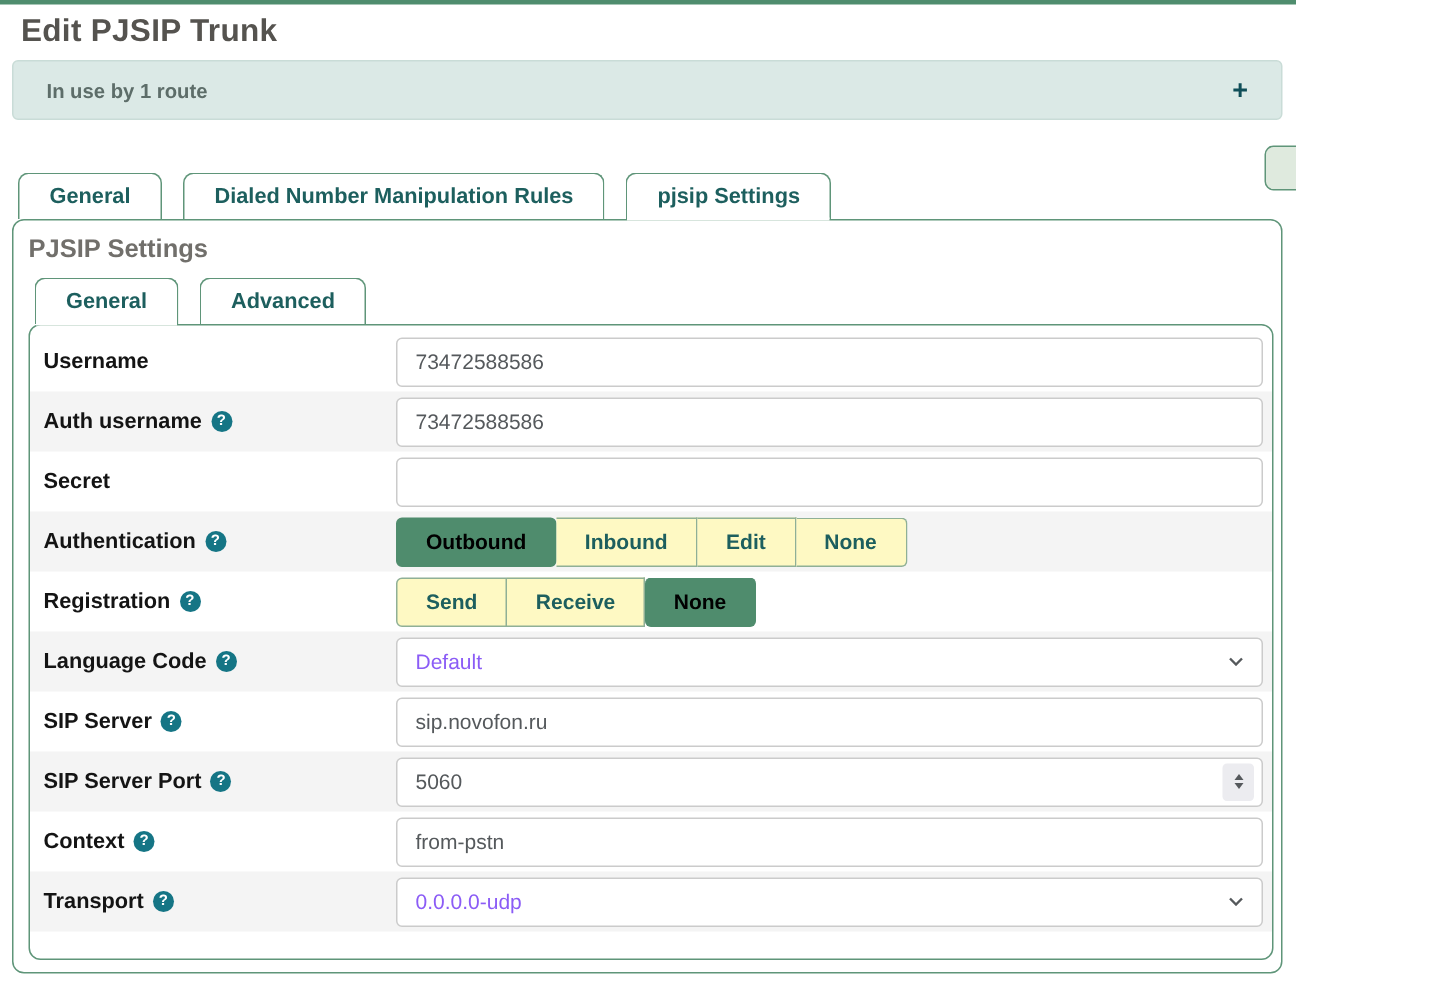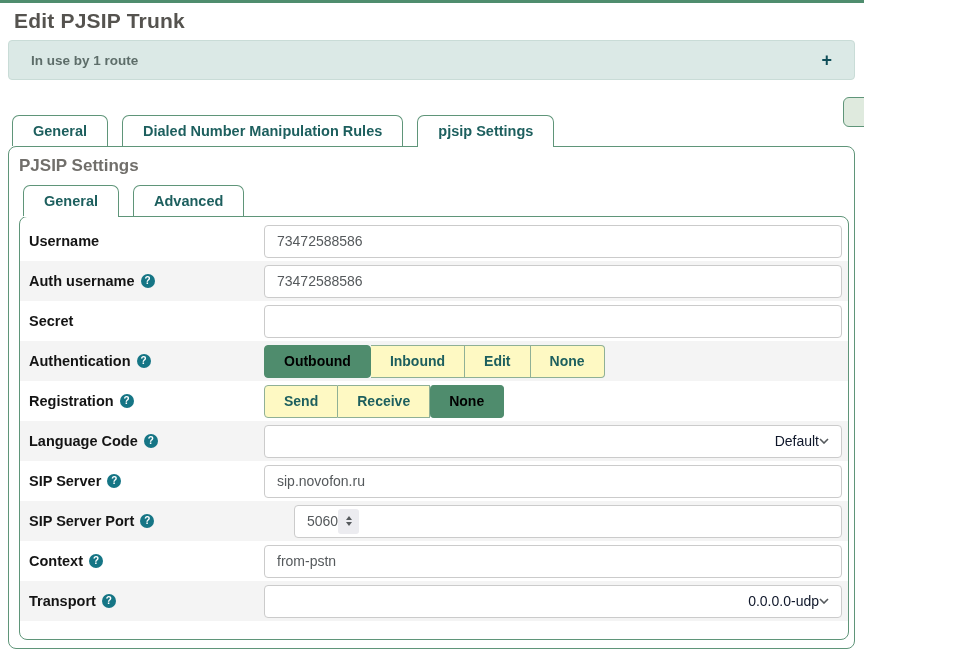--- a/index.html
+++ b/index.html
@@ -38,25 +38,25 @@
   .label-cell { width:235px; flex:0 0 235px; font-weight:bold; font-size:14.5px; color:#141414; display:flex; align-items:center; }
   .control-cell { flex:1; margin-right:6px; display:flex; align-items:center; }
 
   .help-icon { width:14px; height:14px; border-radius:50%; background:#157585; color:#fff; font-size:10px; font-weight:bold;
                display:inline-flex; align-items:center; justify-content:center; margin-left:6px; line-height:14px; }
 
   .text-input { width:100%; box-sizing:border-box; height:33px; border:1px solid #cbcbcb; border-radius:4px;
                 padding:0 12px; font-size:14px; color:#55595c; font-family:inherit; background:#fff; outline:none; }
 
   .select-box { width:100%; box-sizing:border-box; height:33px; border:1px solid #cbcbcb; border-radius:4px; background:#fff;
-                display:flex; align-items:center; justify-content:flex-end; padding:0 12px; font-size:14px; color:#0f172a; cursor:pointer; }
+                display:flex; align-items:center; justify-content:space-between; padding:0 12px; font-size:14px; color:#8b5cf6; cursor:pointer; }
   .chevron { width:10px; height:6px; display:inline-block; }
 
   .number-box { width:100%; box-sizing:border-box; height:33px; border:1px solid #cbcbcb; border-radius:4px; background:#fff;
-                display:flex; align-items:center; padding:0 5px 0 12px; font-size:14px; color:#55595c;margin-left:30px; }
+                display:flex; align-items:center; justify-content:space-between; padding:0 5px 0 12px; font-size:14px; color:#55595c; }
   .spinner { width:21px; height:25px; background:#ececf0; border-radius:3px; display:flex; flex-direction:column;
              align-items:center; justify-content:center; gap:2px; cursor:pointer; }
   .caret-up { width:0; height:0; border-left:3.5px solid transparent; border-right:3.5px solid transparent; border-bottom:4px solid #55595c; }
   .caret-down { width:0; height:0; border-left:3.5px solid transparent; border-right:3.5px solid transparent; border-top:4px solid #55595c; }
 
   .btn-group { display:inline-flex; }
   .seg-btn { height:33px; padding:0 19px; display:flex; align-items:center; background:#fef9c3; border:1px solid #8fb096;
              border-left:none; color:#1d5f5e; font-weight:bold; font-size:14px; cursor:pointer; box-sizing:border-box; }
   .seg-btn:first-child { border-left:1px solid #8fb096; border-radius:4px 0 0 4px; }
   .seg-btn:last-child { border-radius:0 4px 4px 0; }

